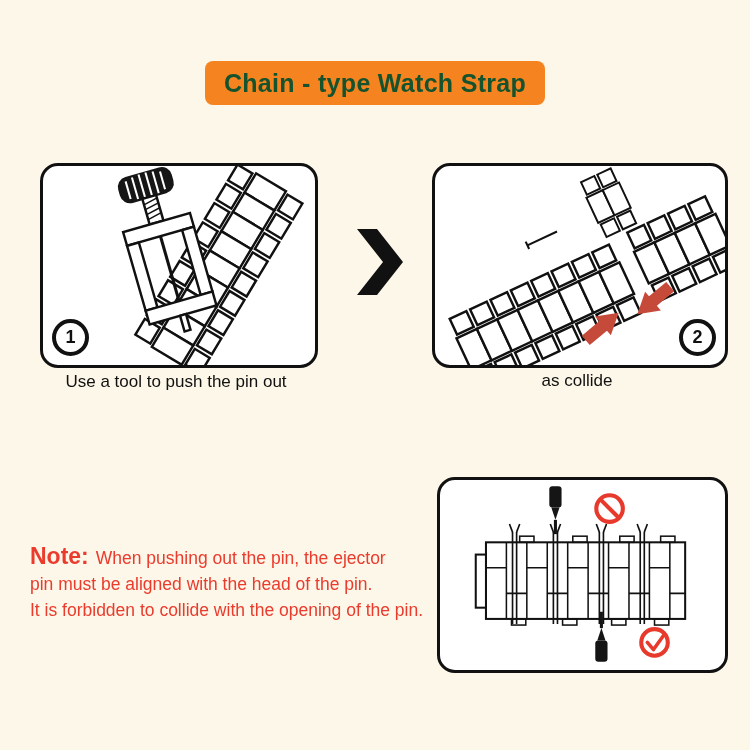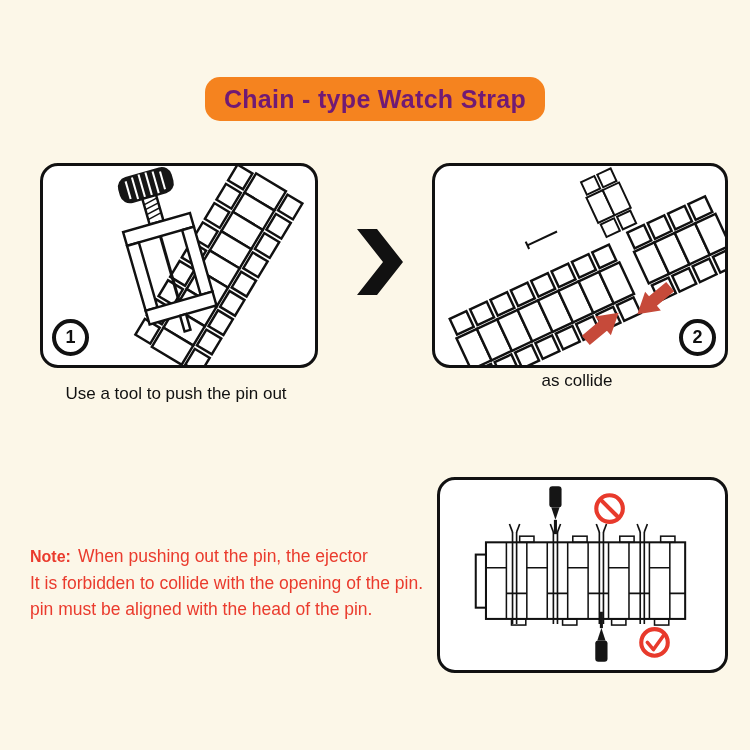--- a/index.html
+++ b/index.html
@@ -1,37 +1,37 @@
 <!DOCTYPE html>
 <html><head>
 <meta charset="utf-8">
 <style>
   html,body{margin:0;padding:0;background:#fcf7e8;}
   .stage{position:relative;width:750px;height:750px;background:#fcf7e8;
          font-family:"Liberation Sans",sans-serif;overflow:hidden;}
   .banner{position:absolute;left:205px;top:61px;width:340px;height:44px;
-          background:#f5831f;border-radius:15px;color:#701a75;font-size:25px;
+          background:#f5831f;border-radius:8px;color:#14532d;font-size:25px;
           font-weight:bold;display:flex;align-items:center;justify-content:center;
-          letter-spacing:.3px;margin-top:16px;}
+          letter-spacing:.3px;}
   .panel{position:absolute;background:#ffffff;border:3px solid #111;border-radius:18px;}
   #panel1{left:40px;top:163px;width:272px;height:199px;}
   #panel2{left:432px;top:163px;width:290px;height:199px;}
   #panel3{left:437px;top:477px;width:285px;height:190px;}
   .panel svg{position:absolute;left:0;top:0;width:100%;height:100%;border-radius:14px;}
   .badge{position:absolute;width:29px;height:29px;border:4px solid #111;border-radius:50%;
          background:#fff;color:#111;font-weight:bold;font-size:18px;line-height:29px;
          display:flex;align-items:center;justify-content:center;z-index:2;}
   .badge1{left:9px;bottom:9px;}
   .badge2{right:9px;bottom:9px;}
   .chev{position:absolute;left:351px;top:229px;width:52px;height:66px;}
   .caption{position:absolute;color:#111;font-size:17px;line-height:23px;text-align:center;}
-  #caption1{left:40px;top:382px;width:272px;}
+  #caption1{left:40px;top:370px;width:272px;}
   #caption2{left:430px;top:369px;width:294px;}
   .note{position:absolute;left:30px;top:543px;color:#ea3b2d;font-size:17.5px;line-height:26px;}
-  .note-label{font-weight:bold;font-size:16px;margin-right:7px;text-align:right;}
+  .note-label{font-weight:bold;font-size:23px;margin-right:7px;text-align:right;}
 </style>
 </head>
 <body>
 
 <div class="stage">
 
   <div class="banner">
     <span>Chain - type Watch Strap</span>
   </div>
 
@@ -138,22 +138,22 @@
     <div>Use a tool to push the pin out</div>
   </div>
   <div class="caption" id="caption2">
     <div>as collide</div>
   </div>
 
   <div class="note">
     <div>
       <span class="note-label">Note:</span><span>When pushing out the pin, the ejector</span>
     </div>
+    <div>pin must be aligned with the head of the pin.</div>
     <div>It is forbidden to collide with the opening of the pin.</div>
-    <div>pin must be aligned with the head of the pin.</div>
   </div>
 
   <div class="panel" id="panel3">
     <svg viewBox="0 0 279 184">
 
       <g stroke="#111" fill="#fff" stroke-width="2">
         <rect x="45" y="60" width="195" height="75"></rect>
         <rect x="35" y="72" width="10" height="52"></rect>
         <g stroke-width="1.5" fill="none">
           <line x1="65" y1="60" x2="65" y2="135"></line>

